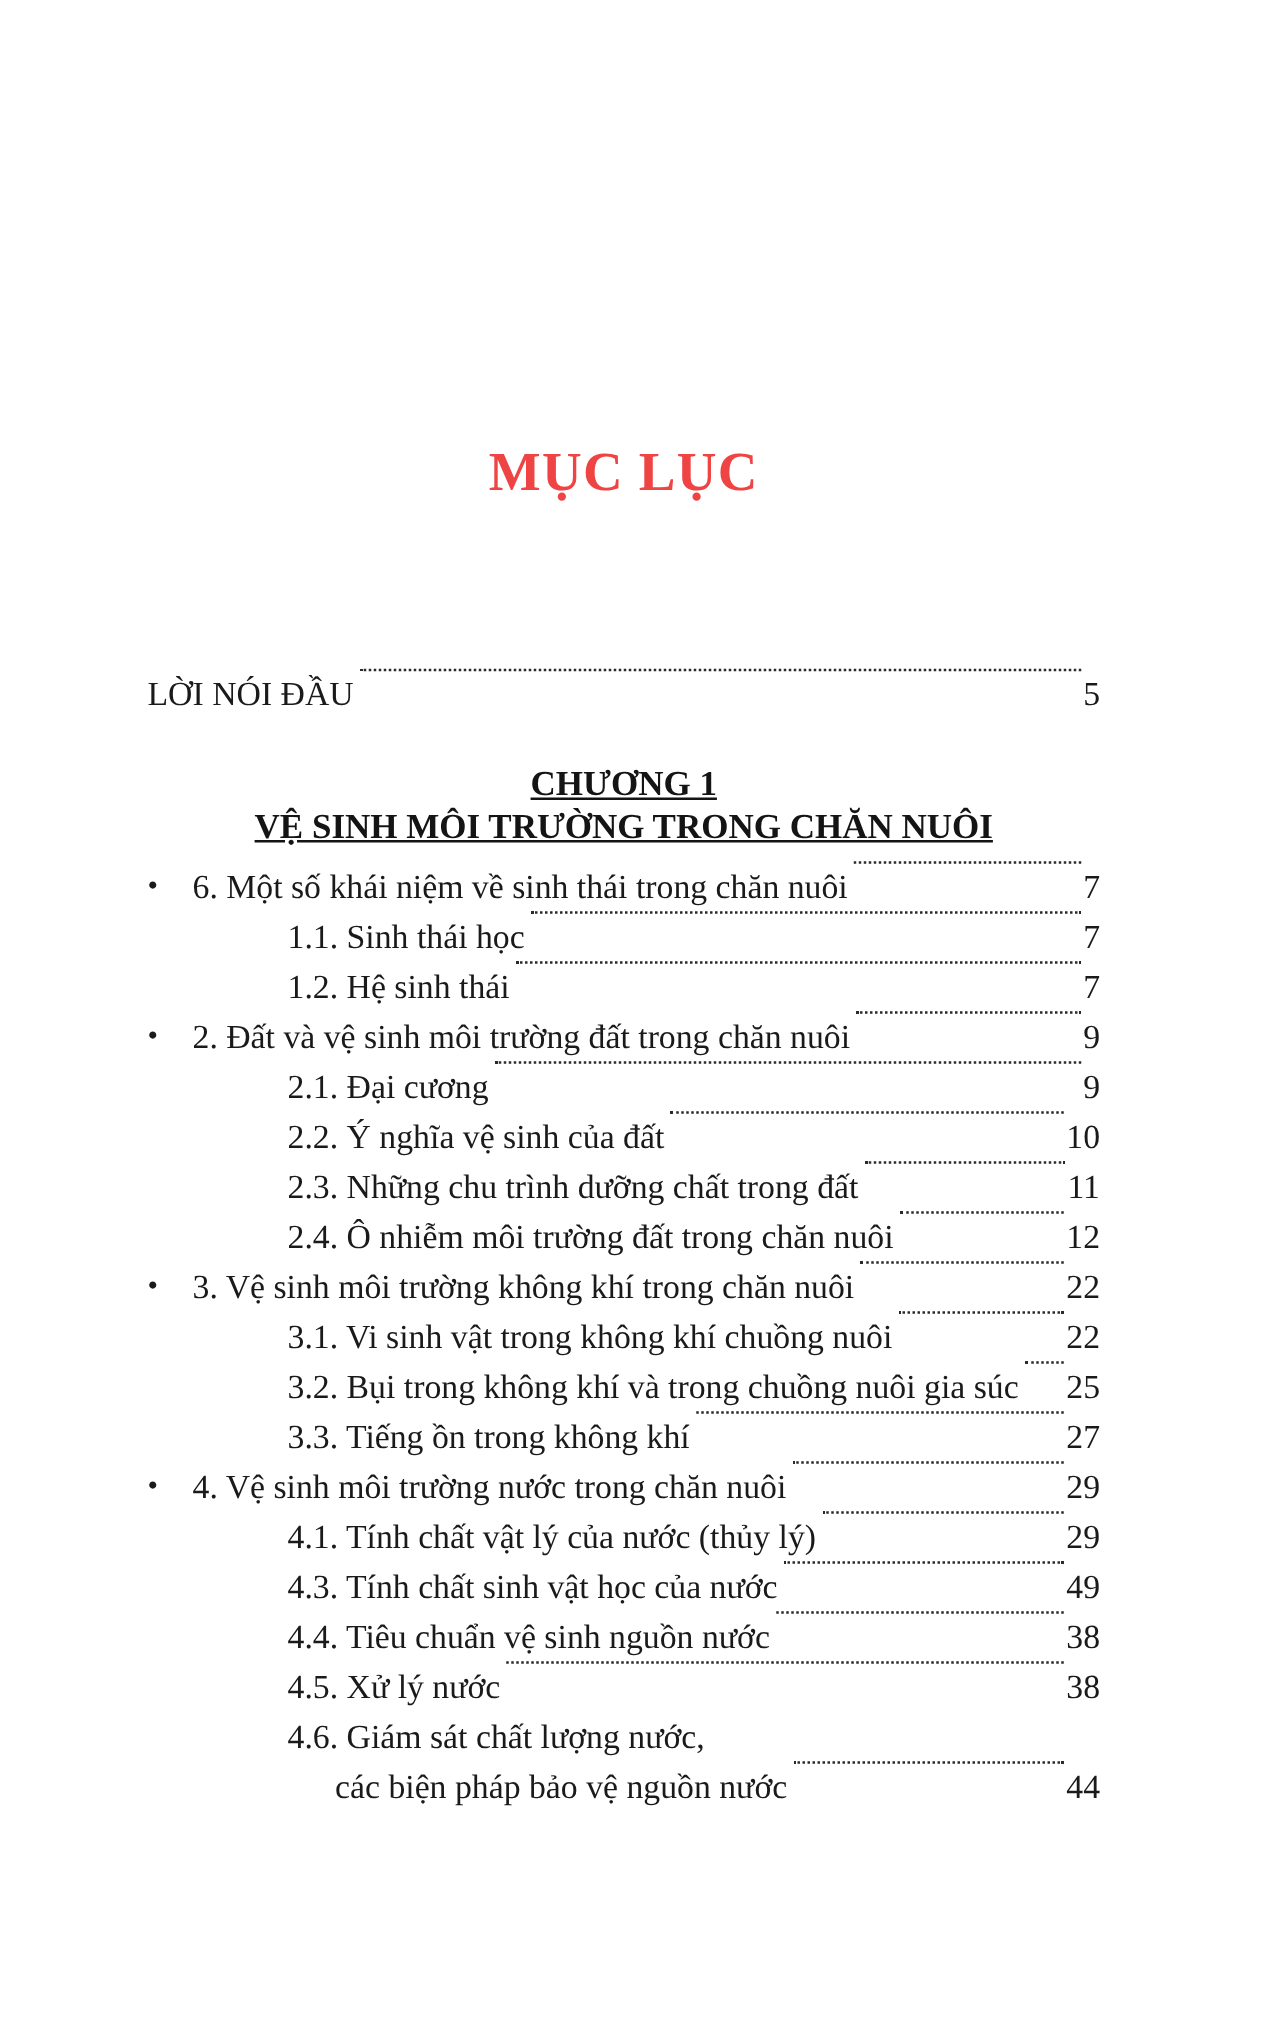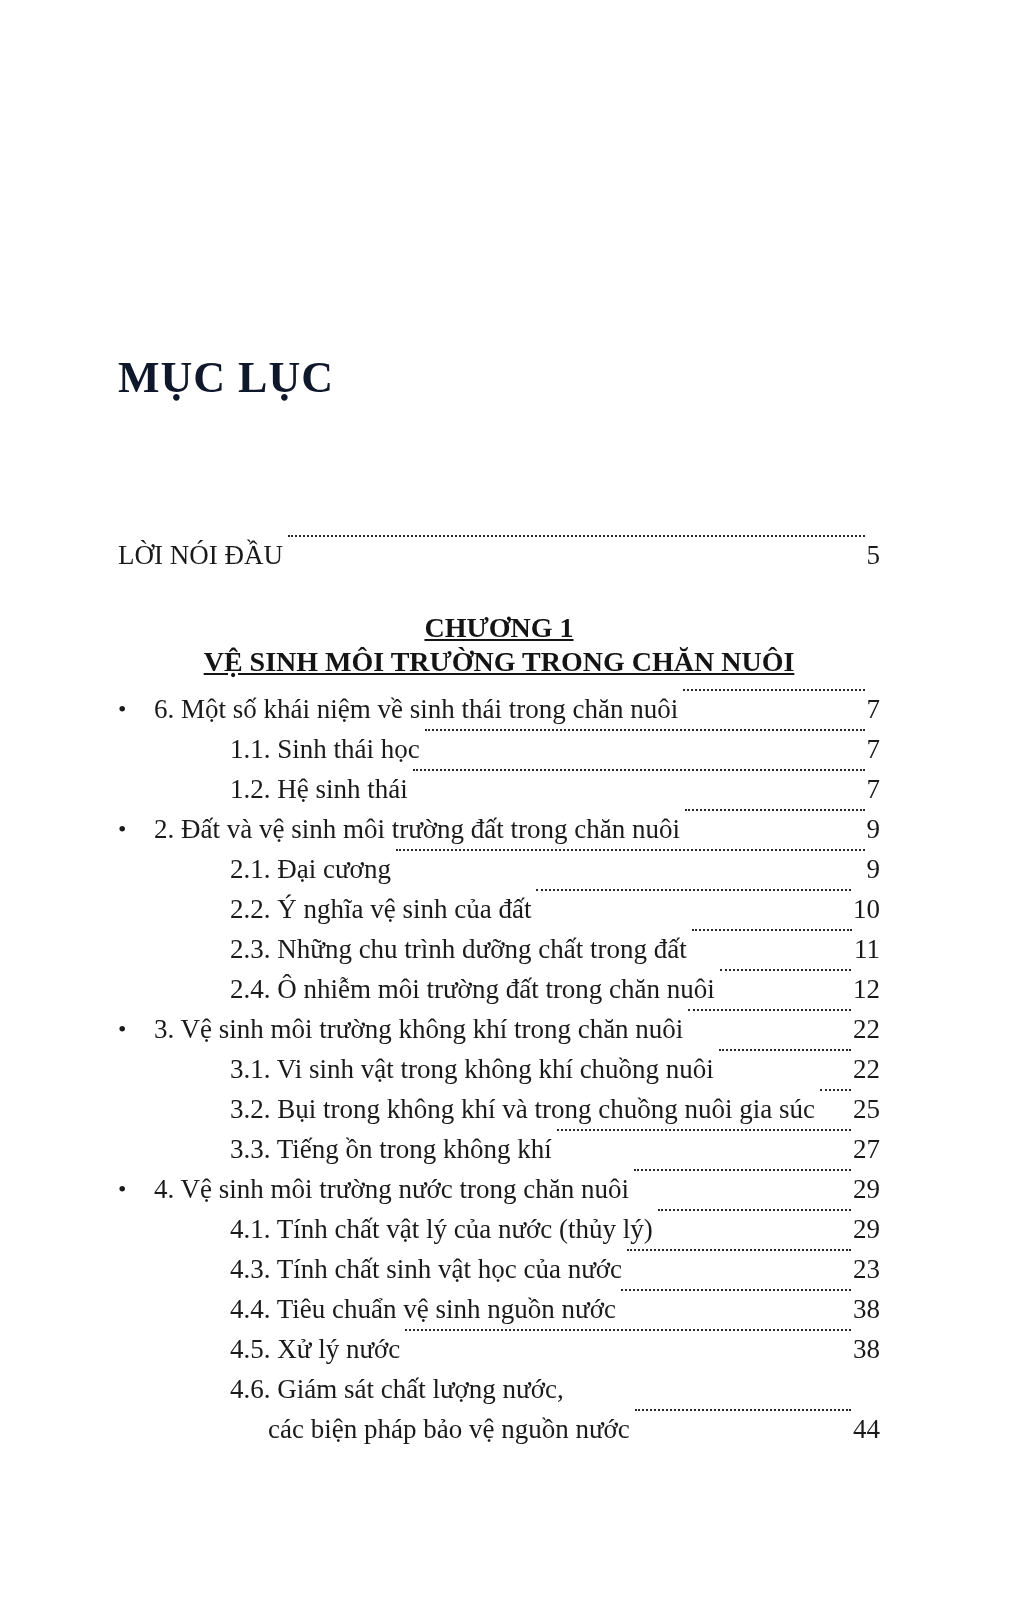--- a/index.html
+++ b/index.html
@@ -15,24 +15,25 @@
     width: 1025px;
     height: 1614px;
     background: #ffffff;
   }
   .content {
     margin-left: 118px;
     margin-right: 145px; 
   }
   .doc-title {
     padding-top: 352px;
+    text-align: center;
     font-size: 44px;
     font-weight: bold;
     letter-spacing: 1px;
-    color: #0f172a;
+    color: #ef4444;
   }
   .preamble-row { margin-top: 132px; }
   .chapter {
     margin-top: 36px;
     text-align: center;
     font-weight: bold;
     font-size: 28px;
     line-height: 34px;
     color: #141414;
     text-decoration: underline;
@@ -163,21 +164,21 @@
         <div class="toc-row lvl1">
 
     <span class="label">4.1. Tính chất vật lý của nước (thủy lý)</span>
     <span class="leader"></span>
     <span class="pagenum">29</span>
   </div>
         <div class="toc-row lvl1">
 
     <span class="label">4.3. Tính chất sinh vật học của nước</span>
     <span class="leader"></span>
-    <span class="pagenum">23</span>
+    <span class="pagenum">49</span>
   </div>
         <div class="toc-row lvl1">
 
     <span class="label">4.4. Tiêu chuẩn vệ sinh nguồn nước</span>
     <span class="leader"></span>
     <span class="pagenum">38</span>
   </div>
         <div class="toc-row lvl1">
 
     <span class="label">4.5. Xử lý nước</span>

